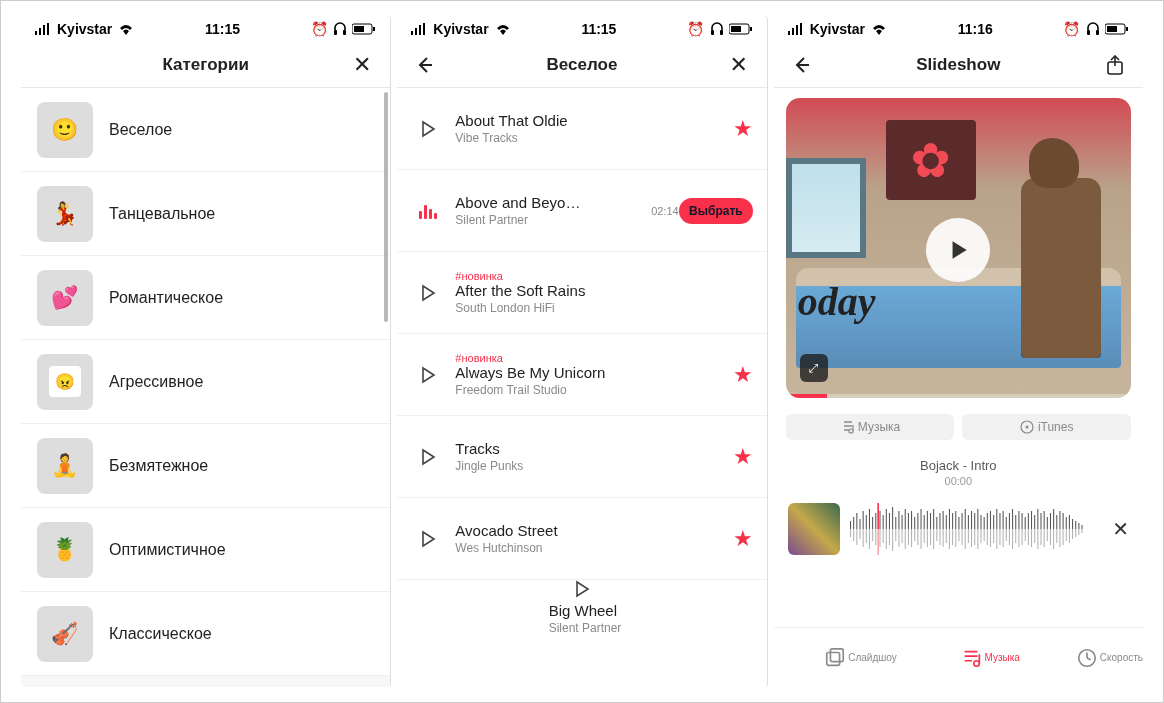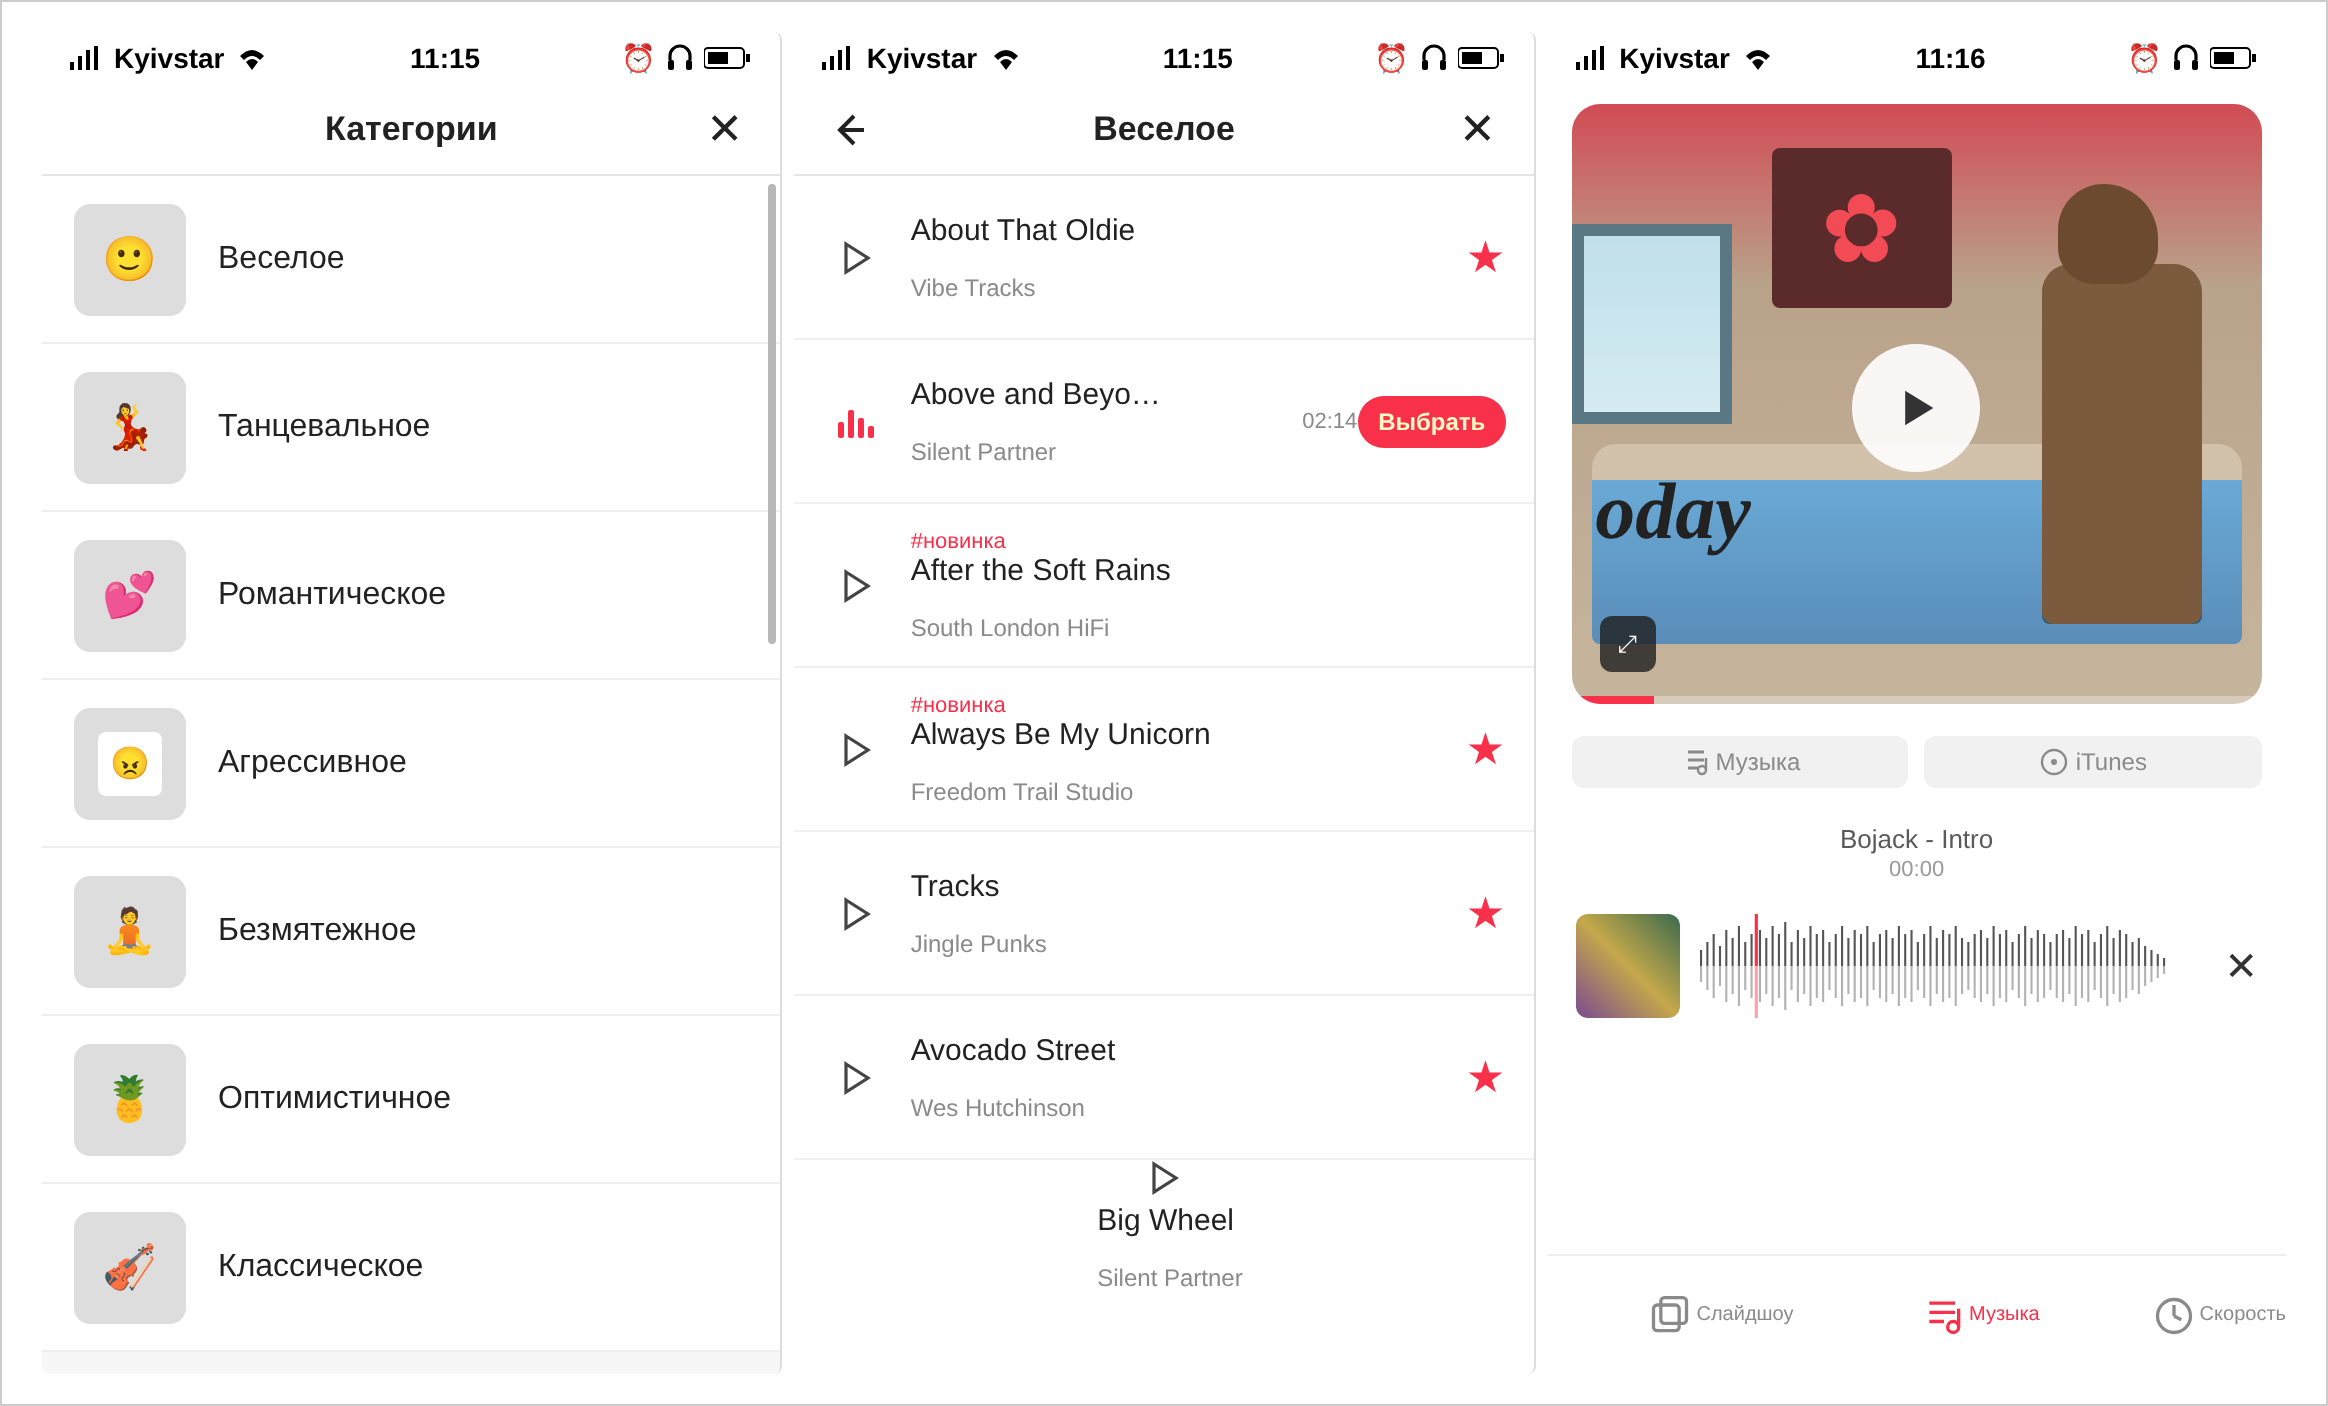--- a/index.html
+++ b/index.html
@@ -115,26 +115,26 @@
   }
   .trackrow .meta { flex:1; min-width:0; padding-left:6px;}
   .trackrow .tag {
     font-size:11px; color:#f8304a; font-weight:500;
   }
   .trackrow .tname {
     font-size:15px; color:#222;
     white-space:nowrap; overflow:hidden; text-overflow:ellipsis;
     max-width:155px;
   }
-  .trackrow .tartist { font-size:12px; color:#8a8a8a; margin-top:13px;}
+  .trackrow .tartist { font-size:12px; color:#8a8a8a; margin-top:2px;}
   .trackrow .duration { font-size:11px; color:#8a8a8a; margin-right:6px;}
   .trackrow .action { width:64px; display:flex; justify-content:flex-end;}
   .star { color:#f8304a; font-size:22px;}
   .selectbtn {
-    background:#f8304a; color:#fef9c3;
+    background:#f8304a; color:#0f172a;
     border-radius:16px; padding:6px 10px; font-size:12px; font-weight:600;
     border:none;
   }
   .playing-bars { display:flex; gap:2px; align-items:flex-end; height:16px;}
   .playing-bars span { width:3px; background:#f8304a; border-radius:1px;}
   .playing-bars span:nth-child(1){height:8px;}
   .playing-bars span:nth-child(2){height:14px;}
   .playing-bars span:nth-child(3){height:10px;}
   .playing-bars span:nth-child(4){height:6px;}
   
@@ -534,20 +534,36 @@
             </svg>
           </span>
         <span class="batt-icon">
             <svg width="24" height="12" viewBox="0 0 24 12">
               <rect x="0" y="1" width="20" height="10" rx="2" fill="none" stroke="#000" stroke-width="1"></rect>
               <rect x="2" y="3" width="10" height="6" fill="#000"></rect>
               <rect x="21" y="4" width="2" height="4" fill="#000"></rect>
             </svg>
           </span>
       </div>
+    </div>
+    <div class="header">
+      <span class="hbtn">
+          <svg width="20" height="20" viewBox="0 0 20 20">
+            <path d="M12 3 L5 10 L12 17" fill="none" stroke="#222" stroke-width="2"></path>
+            <line x1="5" y1="10" x2="17" y2="10" stroke="#222" stroke-width="2"></line>
+          </svg>
+        </span>
+      <span class="title">Slideshow</span>
+      <span class="hbtn">
+          <svg width="18" height="20" viewBox="0 0 18 20">
+            <rect x="2" y="7" width="14" height="12" rx="2" fill="none" stroke="#222" stroke-width="1.6"></rect>
+            <line x1="9" y1="1" x2="9" y2="11" stroke="#222" stroke-width="1.6"></line>
+            <path d="M5 5 L9 1 L13 5" fill="none" stroke="#222" stroke-width="1.6"></path>
+          </svg>
+        </span>
     </div>
 
     <div class="preview">
       <div class="window"></div>
       <div class="flower"></div>
       <div class="bed"></div>
       <div class="pants"></div>
       <div class="horse"></div>
       <div class="textover">oday</div>
       <div class="playbtn">

